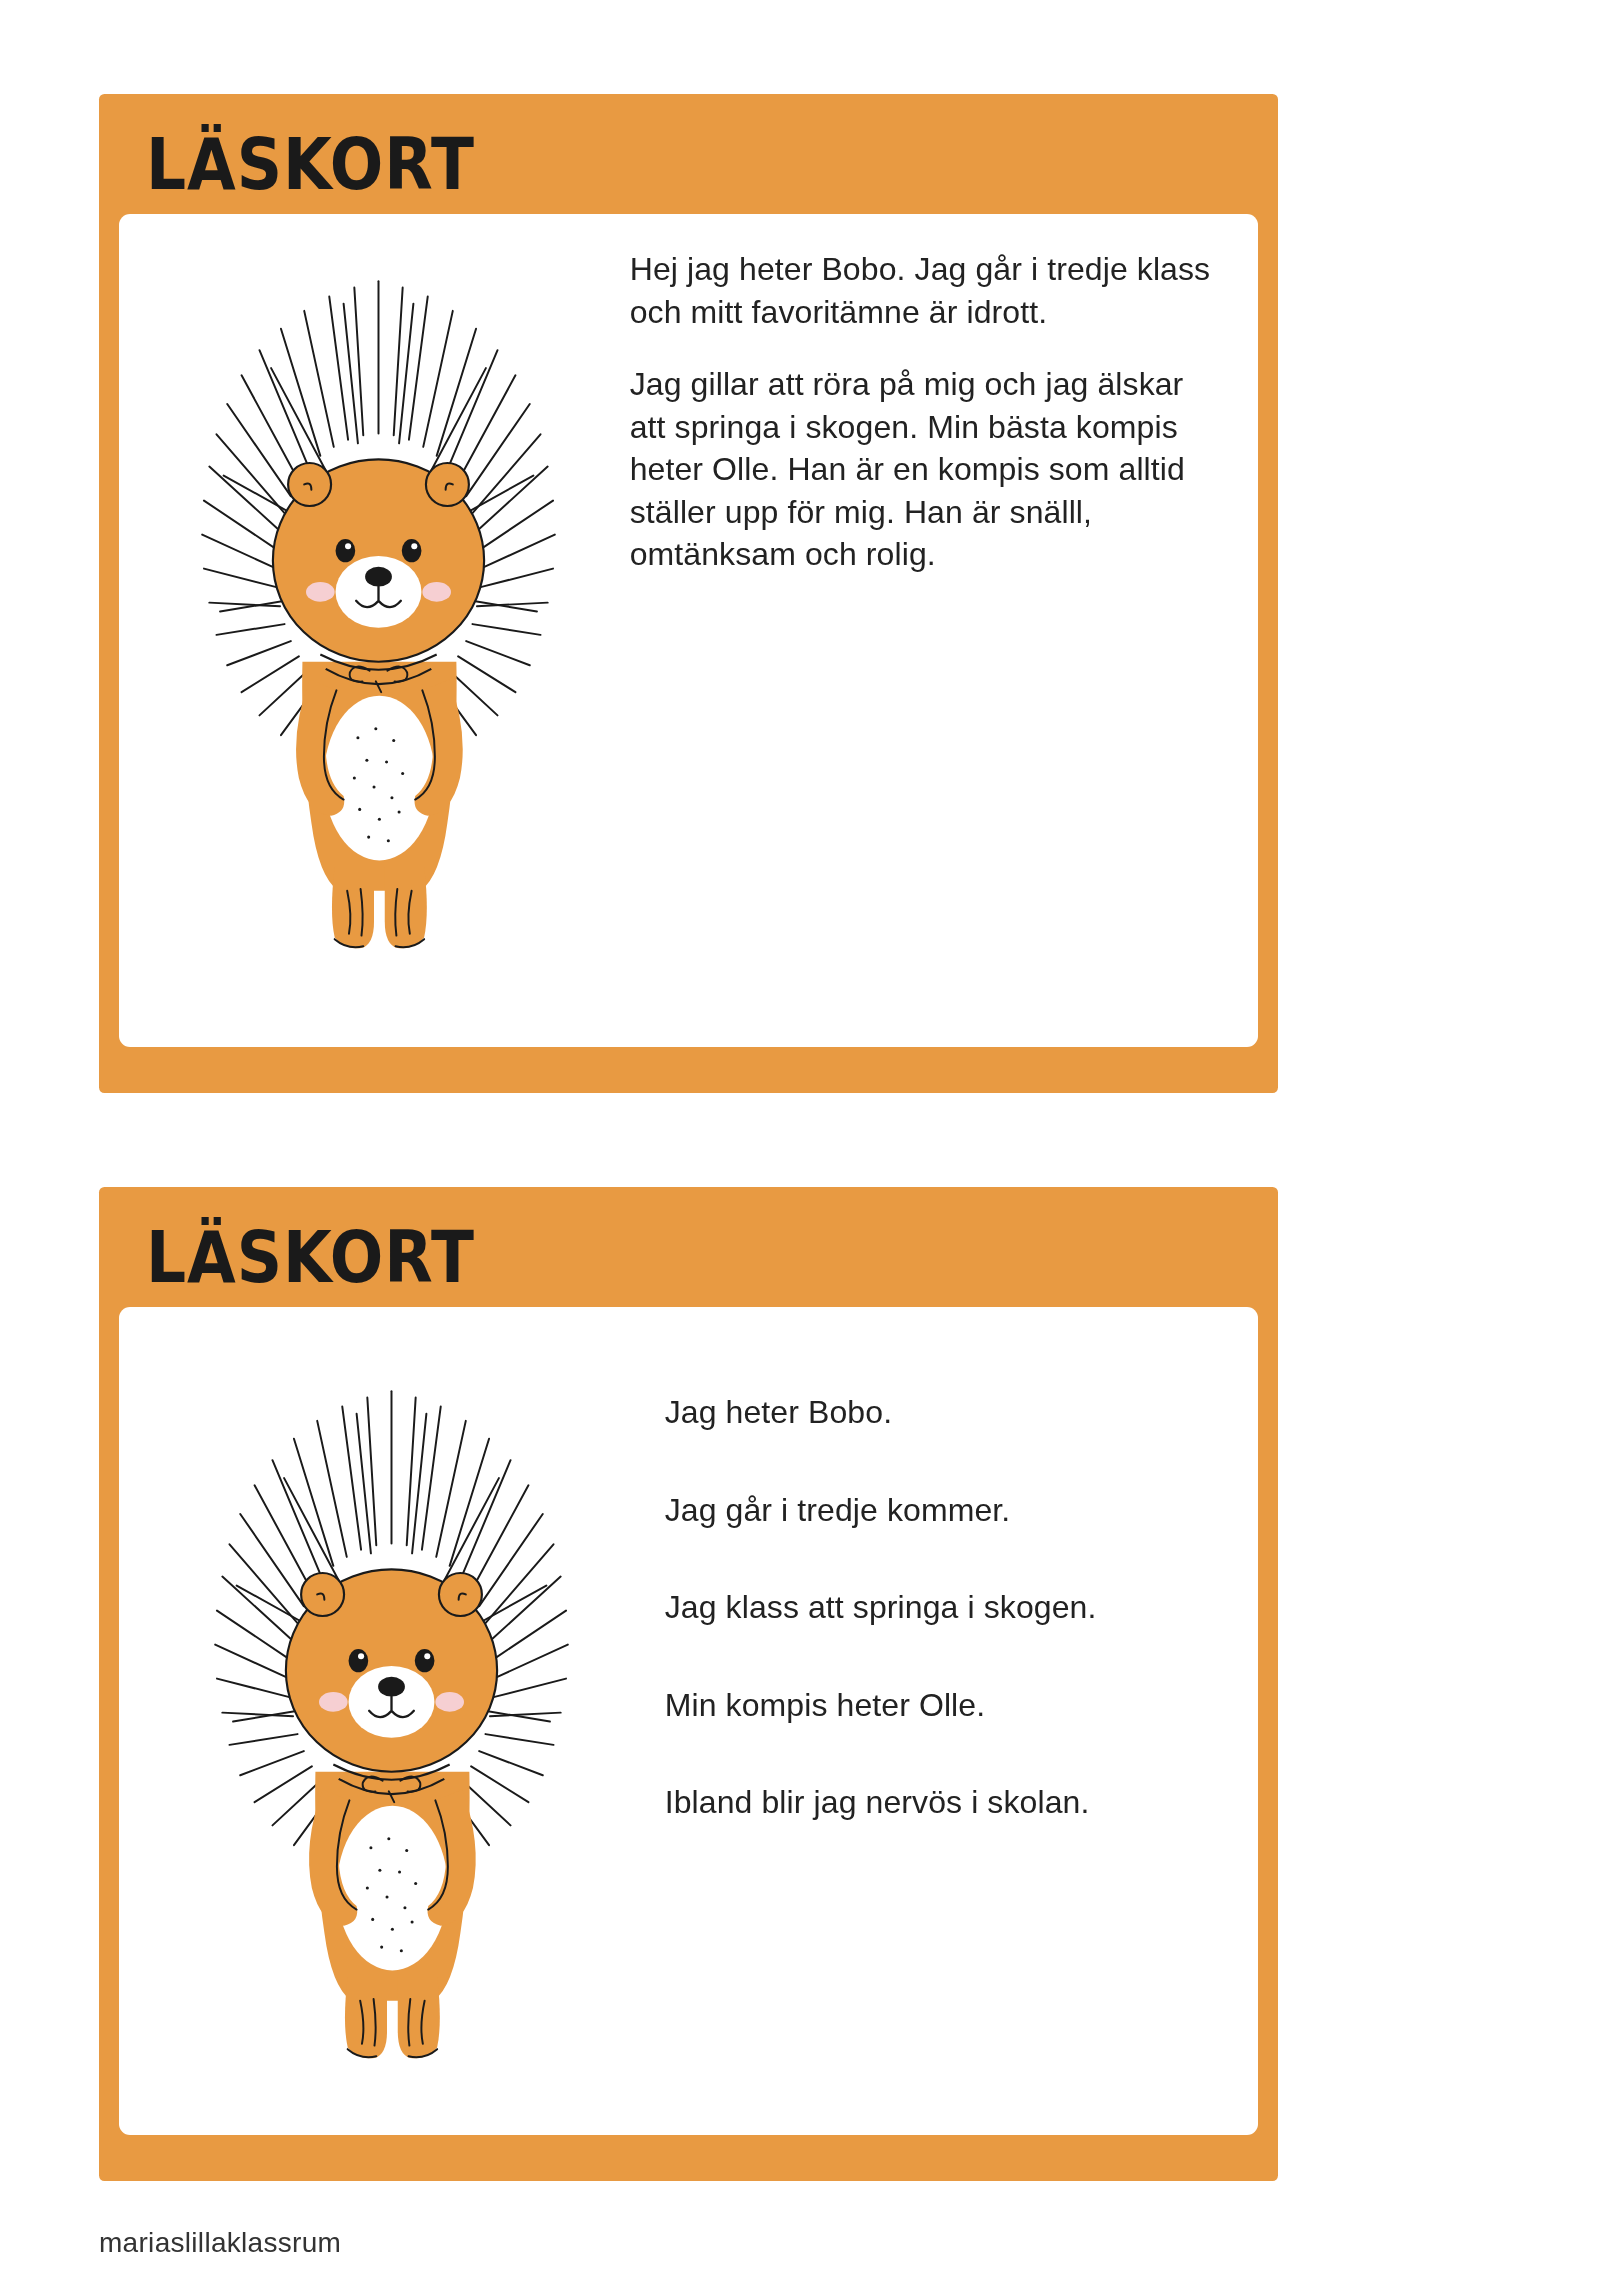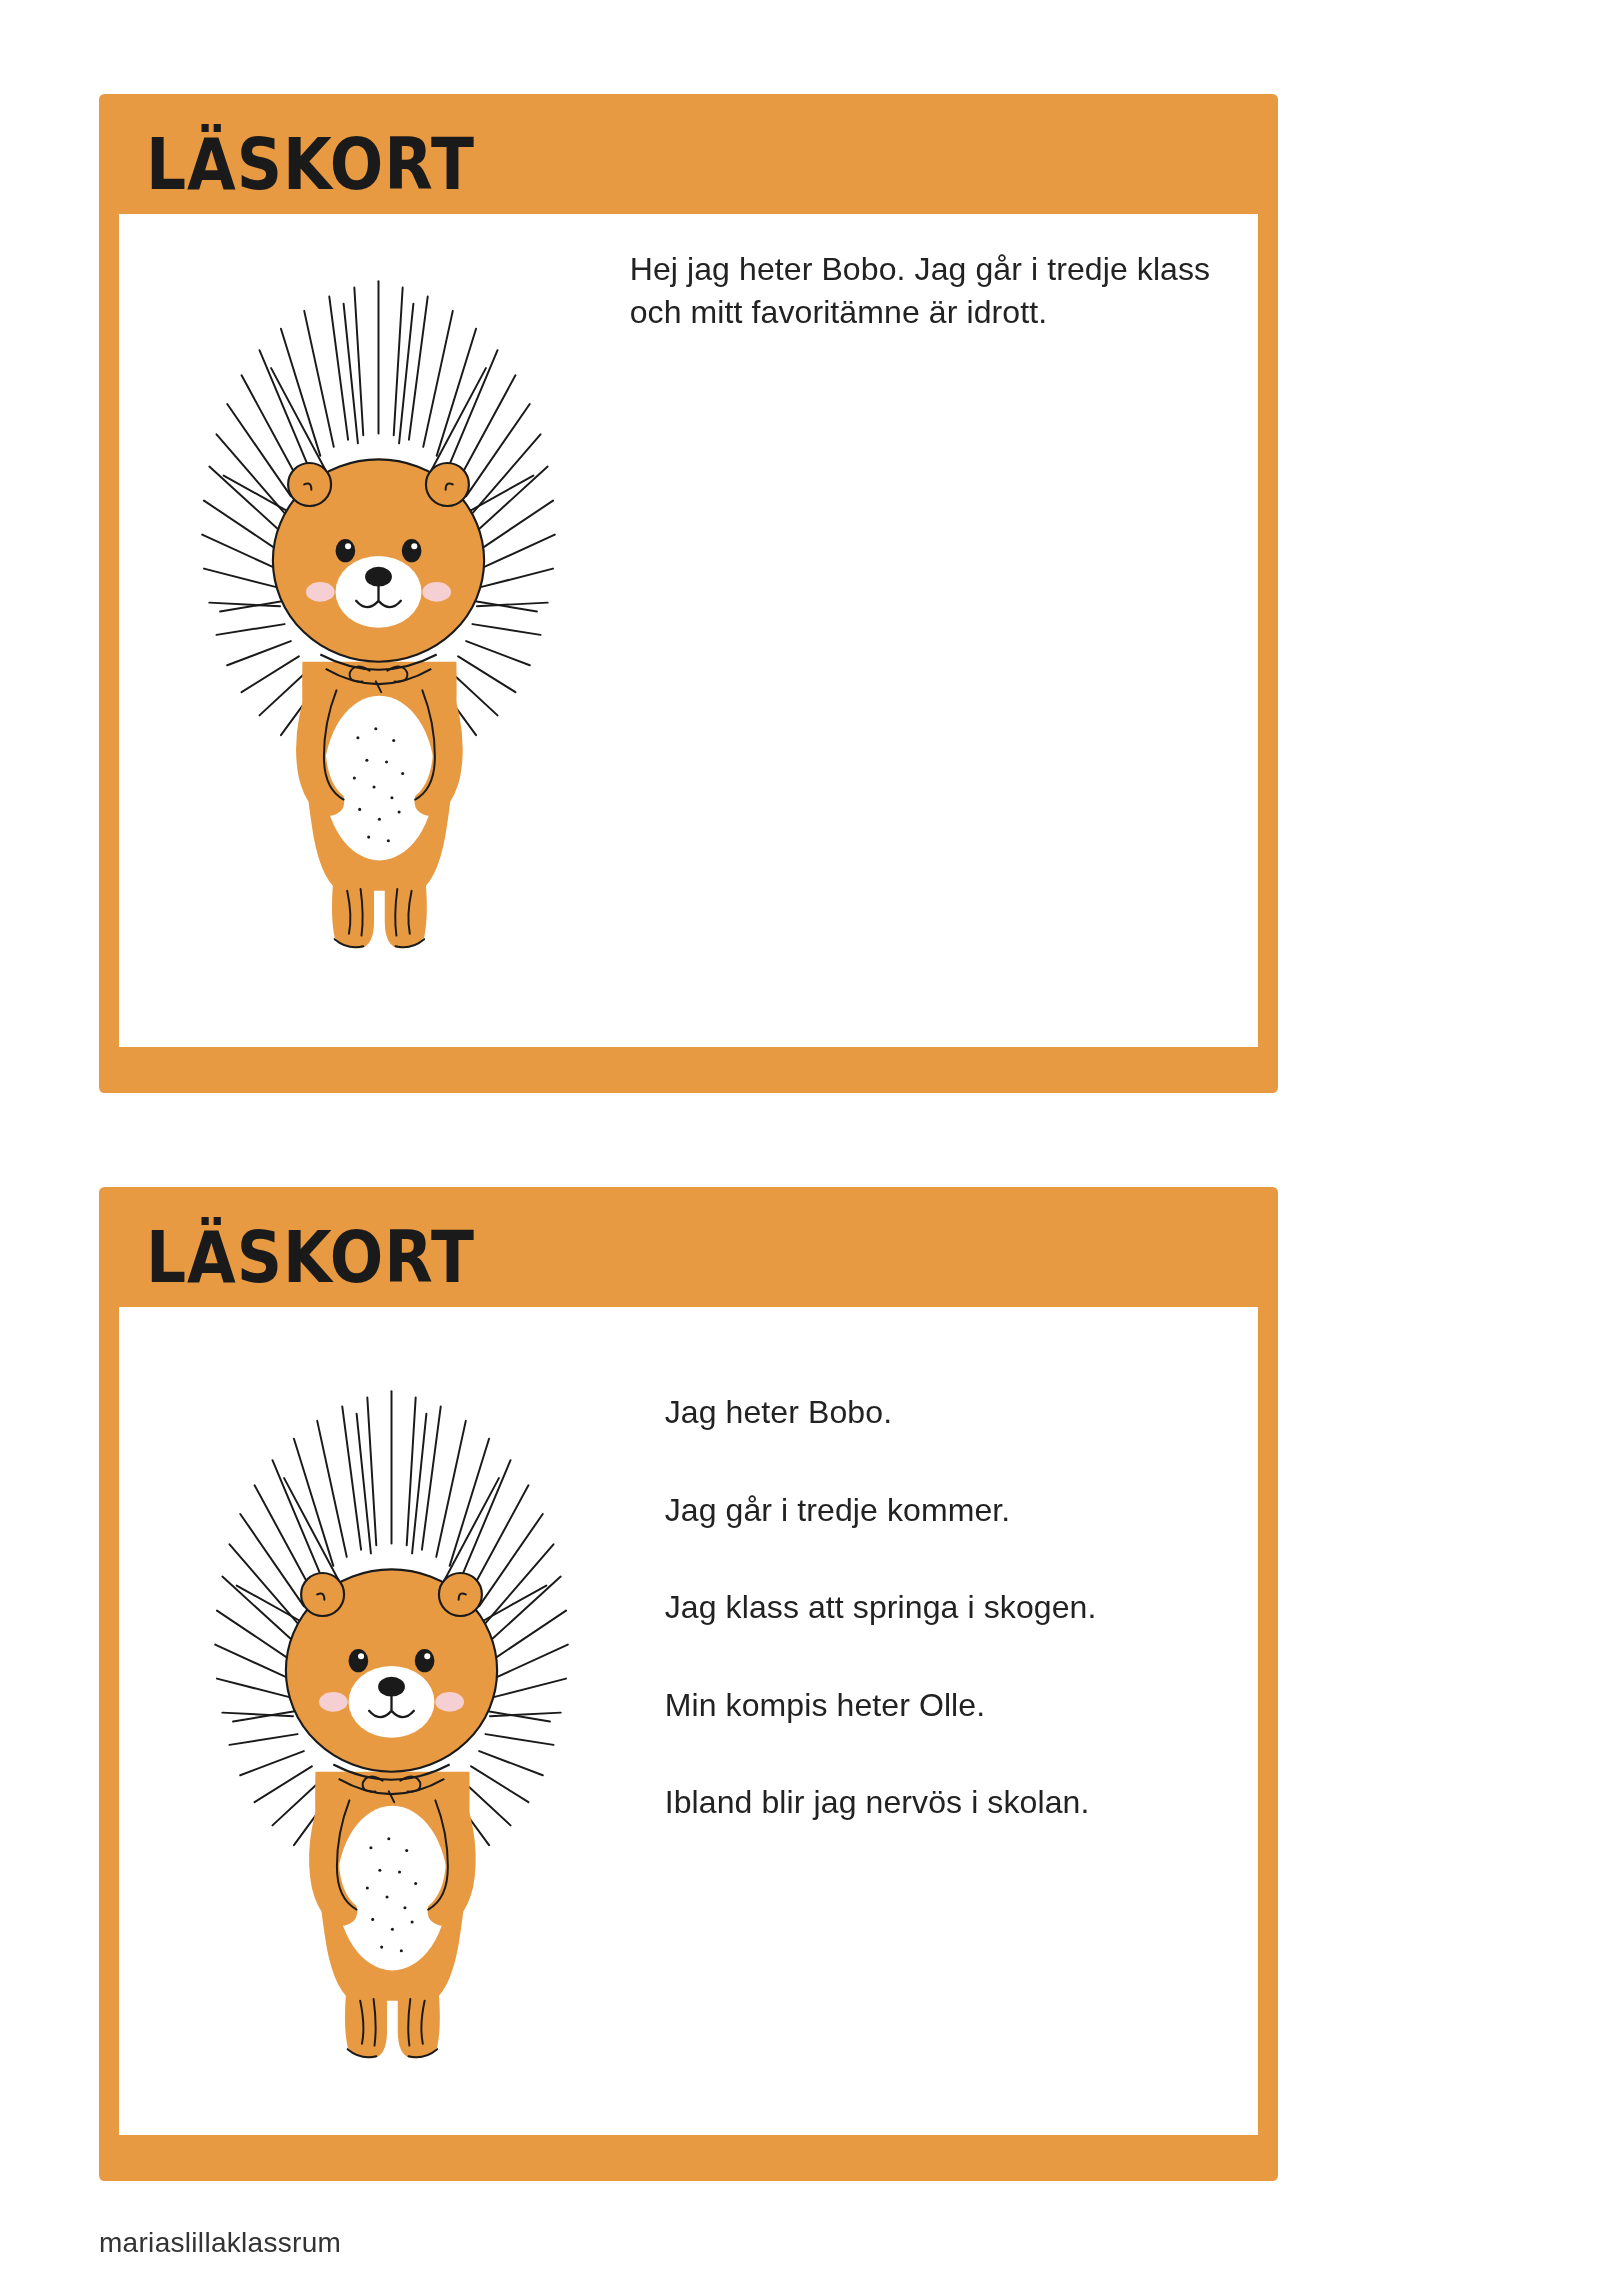--- a/index.html
+++ b/index.html
@@ -41,20 +41,21 @@
     padding: 32px 0 25px 47px;
     transform: scaleY(1.12);
     transform-origin: left top;
   }
   .card-body {
     background: #ffffff;
     margin: 0 19.7px 19.7px 19.7px;
     display: flex;
     align-items: flex-start;
     box-sizing: border-box;
+    border-radius: 11px;
   }
 
   
   #card-1 { height: 999px; }
   #card-1 .card-body {
     height: 833px;
     padding: 27px 27px 18px 9px;
   }
   #card-1 .illustration-wrap {
     flex: 0 0 502px;
@@ -232,20 +233,21 @@
           <path d="M235 376 L235 392 M235 392 Q222 406 210 392 M235 392 Q248 406 260 392" stroke="#1a1a1a" stroke-width="2.6" fill="none" stroke-linecap="round"></path>
 
           <path d="M170 452 Q235 486 300 452" stroke="#1a1a1a" stroke-width="2.4" fill="none"></path>
           <path d="M176 468 Q235 502 294 468" stroke="#1a1a1a" stroke-width="2.4" fill="none"></path>
           <path d="M225 470 q-16 -10 -22 2 q-2 12 14 10 M245 470 q16 -10 22 2 q2 12 -14 10 M232 482 l6 12" stroke="#1a1a1a" stroke-width="2.2" fill="none" stroke-linecap="round"></path>
         </svg>
       </div>
 
       <div class="text-col">
         <p class="paragraph">Hej jag heter Bobo. Jag går i tredje klass och mitt favoritämne är idrott.</p>
+        <p class="paragraph">Jag gillar att röra på mig och jag älskar att springa i skogen. Min bästa kompis heter Olle. Han är en kompis som alltid ställer upp för mig. Han är snälll, omtänksam och rolig.</p>
       </div>
 
     </div>
   </div>
 
   <div class="card" id="card-2">
     <div class="card-title">LÄSKORT</div>
     <div class="card-body">
 
       <div class="illustration-wrap">

